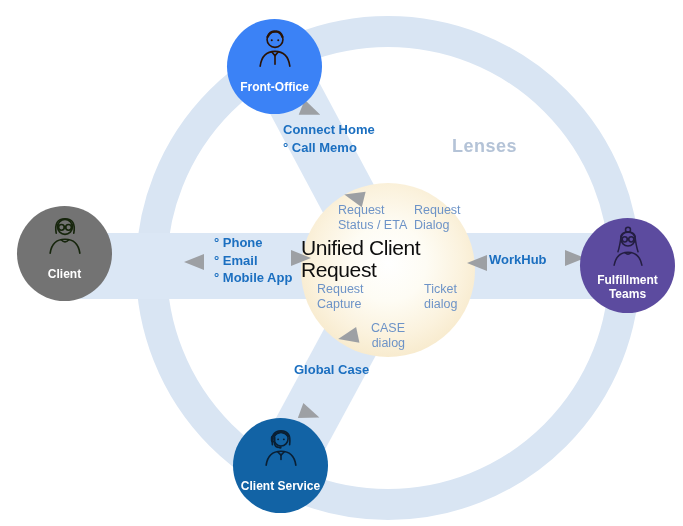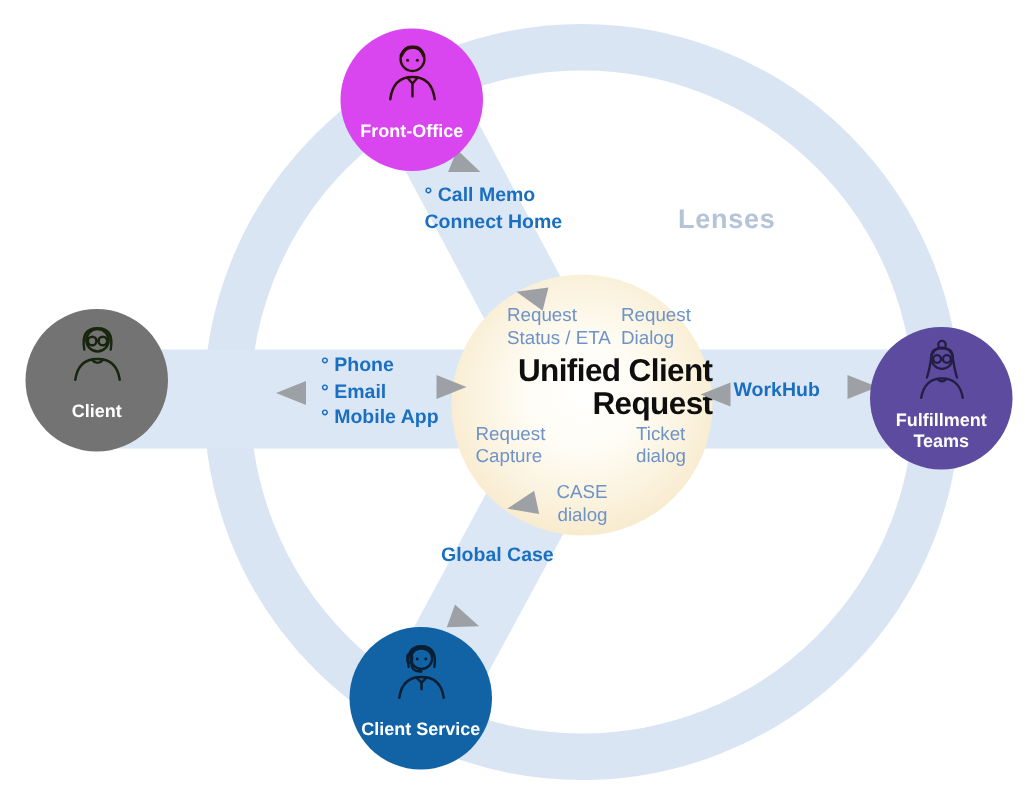--- a/index.html
+++ b/index.html
@@ -20,22 +20,22 @@
   .band-h  { left:60px;  top:233px; width:565px; height:66px; }
   .band-fo { left:214px; top:139px; width:236px; height:58px; transform:rotate(61.9deg); }
   .band-cs { left:227px; top:339px; width:218px; height:58px; transform:rotate(-61.6deg); }
 
   
   .hub {
     left:301px; top:183px; width:174px; height:174px; border-radius:50%;
     background:radial-gradient(circle at 50% 46%, #ffffff 0%, #fefcf4 30%, #fbf2dd 58%, #f6e7c6 82%, #f1dcb2 100%);
   }
   .hub-title {
-    left:301px; top:237px; width:174px; text-align:right;
-    font-size:21px; font-weight:bold; letter-spacing:-0.4px;
+    left:301px; top:237px; width:174px; text-align:left;
+    font-size:21px; font-weight:normal; letter-spacing:-0.4px;
     line-height:21.5px; color:#0e0e0e;
   }
   .hubtext { font-size:12.5px; line-height:14.5px; white-space:nowrap; color:#6d93c7; }
 
   
   .node { width:95px; height:95px; border-radius:50%; }
   .node-label {
     position:absolute; left:0; bottom:20px; width:100%;
     text-align:center; color:#ffffff; font-weight:bold;
     font-size:12px; line-height:13.5px; white-space:nowrap;
@@ -88,22 +88,22 @@
   <div class="abs hubtext" style="left:424px; top:282px;">
     <div>Ticket</div>
     <div>dialog</div>
   </div>
   <div class="abs hubtext" style="left:371px; top:321px;text-align:right;">
     <div>CASE</div>
     <div>dialog</div>
   </div>
 
   <div class="abs linktext" style="left: 283px; top: 121px; color: rgb(27, 111, 192);">
+    <div>Connect Home</div>
     <div>° Call Memo</div>
-    <div>Connect Home</div>
   </div>
 
   <div class="abs linktext" style="left: 214px; top: 234px; color: rgb(27, 111, 192);">
     <div>° Phone</div>
     <div>° Email</div>
     <div>° Mobile App</div>
   </div>
 
   <div class="abs linktext" style="left: 489px; top: 251px; color: rgb(27, 111, 192);">WorkHub</div>
 
@@ -127,21 +127,21 @@
   <svg class="abs arrow" style="left: 564px; top: 249px; fill: rgb(157, 160, 164);" viewBox="0 0 22 18">
       <polygon points="1,1 21,9 1,17"></polygon>
     </svg>
   <svg class="abs arrow" style="left: 337px; top: 328px; transform: rotate(-12deg); fill: rgb(157, 160, 164);" viewBox="0 0 22 18">
       <polygon points="21,1 1,9 21,17"></polygon>
     </svg>
   <svg class="abs arrow" style="left: 299px; top: 405px; transform: rotate(20deg); fill: rgb(157, 160, 164);" viewBox="0 0 22 18">
       <polygon points="1,1 21,9 1,17"></polygon>
     </svg>
 
-  <div class="abs node" style="left: 227px; top: 19px; background-color: #d946ef;">
+  <div class="abs node" style="left: 227px; top: 19px; background-color: #3b82f6;">
     <svg class="node-icon" width="46" height="44" viewBox="0 0 48 46">
       <g fill="none" stroke="#2a1306" stroke-width="1.7" stroke-linecap="round" stroke-linejoin="round">
         <circle cx="24" cy="14" r="8.3"></circle>
         <path d="M16.2 11.5 Q19 5.2 24 5.8 Q29.5 5 31.8 11.5" stroke-width="2.4"></path>
         <path d="M8.5 42 Q10.5 26.5 24 26.5 Q37.5 26.5 39.5 42"></path>
         <path d="M20.5 27 L24 31 L27.5 27"></path>
         <path d="M24 31 L24 40"></path>
       </g>
       <circle cx="20.6" cy="14.8" r="1.05" fill="#2a1306"></circle>
       <circle cx="27.4" cy="14.8" r="1.05" fill="#2a1306"></circle>

